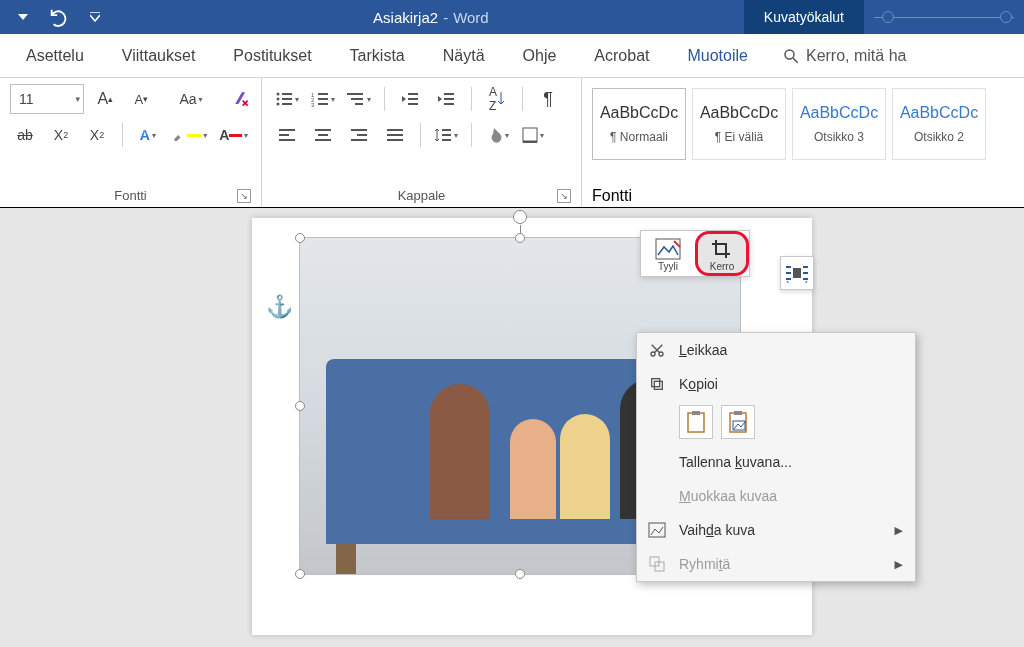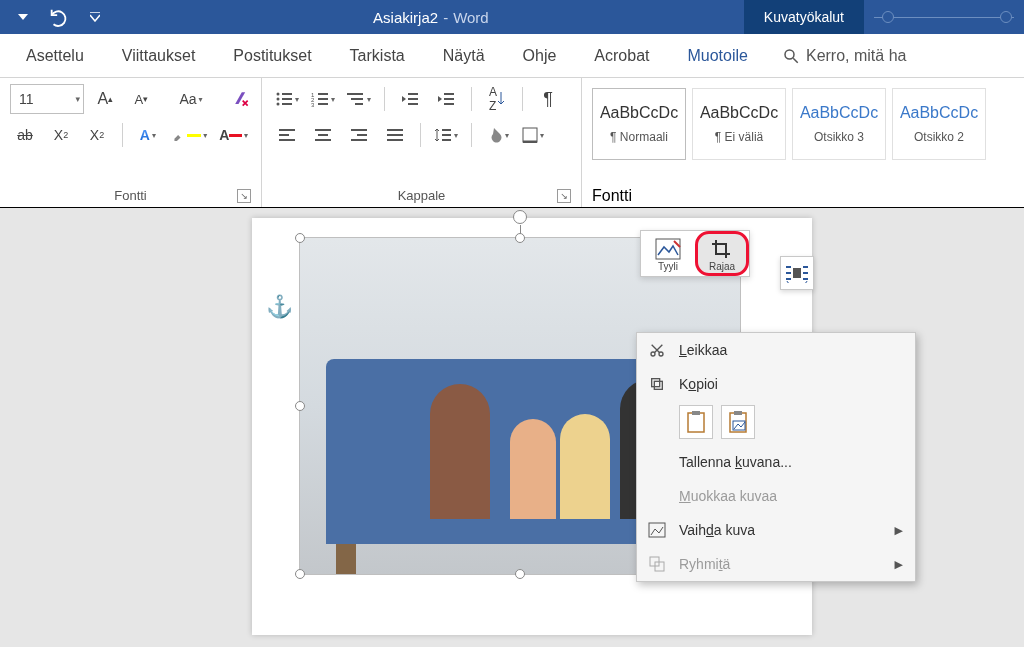--- a/index.html
+++ b/index.html
@@ -357,21 +357,21 @@
           </svg>
       </div>
       <span>Tyyli</span>
     </div>
     <div class="mini-item hi">
       <div class="mini-ic">
         <svg width="24" height="22">
             <path d="M6 2v14h14M2 6h14v14" stroke="#333" stroke-width="2" fill="none"></path>
           </svg>
       </div>
-      <span>Rajaa</span>
+      <span>Kerro</span>
     </div>
   </div>
 
   <div class="layout-btn">
     <svg width="24" height="20">
         <rect x="8" y="5" width="8" height="10" fill="#555"></rect>
         <line x1="1" y1="4" x2="6" y2="4" stroke="#2b579a" stroke-width="2"></line>
         <line x1="18" y1="4" x2="23" y2="4" stroke="#2b579a" stroke-width="2"></line>
         <line x1="1" y1="10" x2="6" y2="10" stroke="#2b579a" stroke-width="2"></line>
         <line x1="18" y1="10" x2="23" y2="10" stroke="#2b579a" stroke-width="2"></line>

